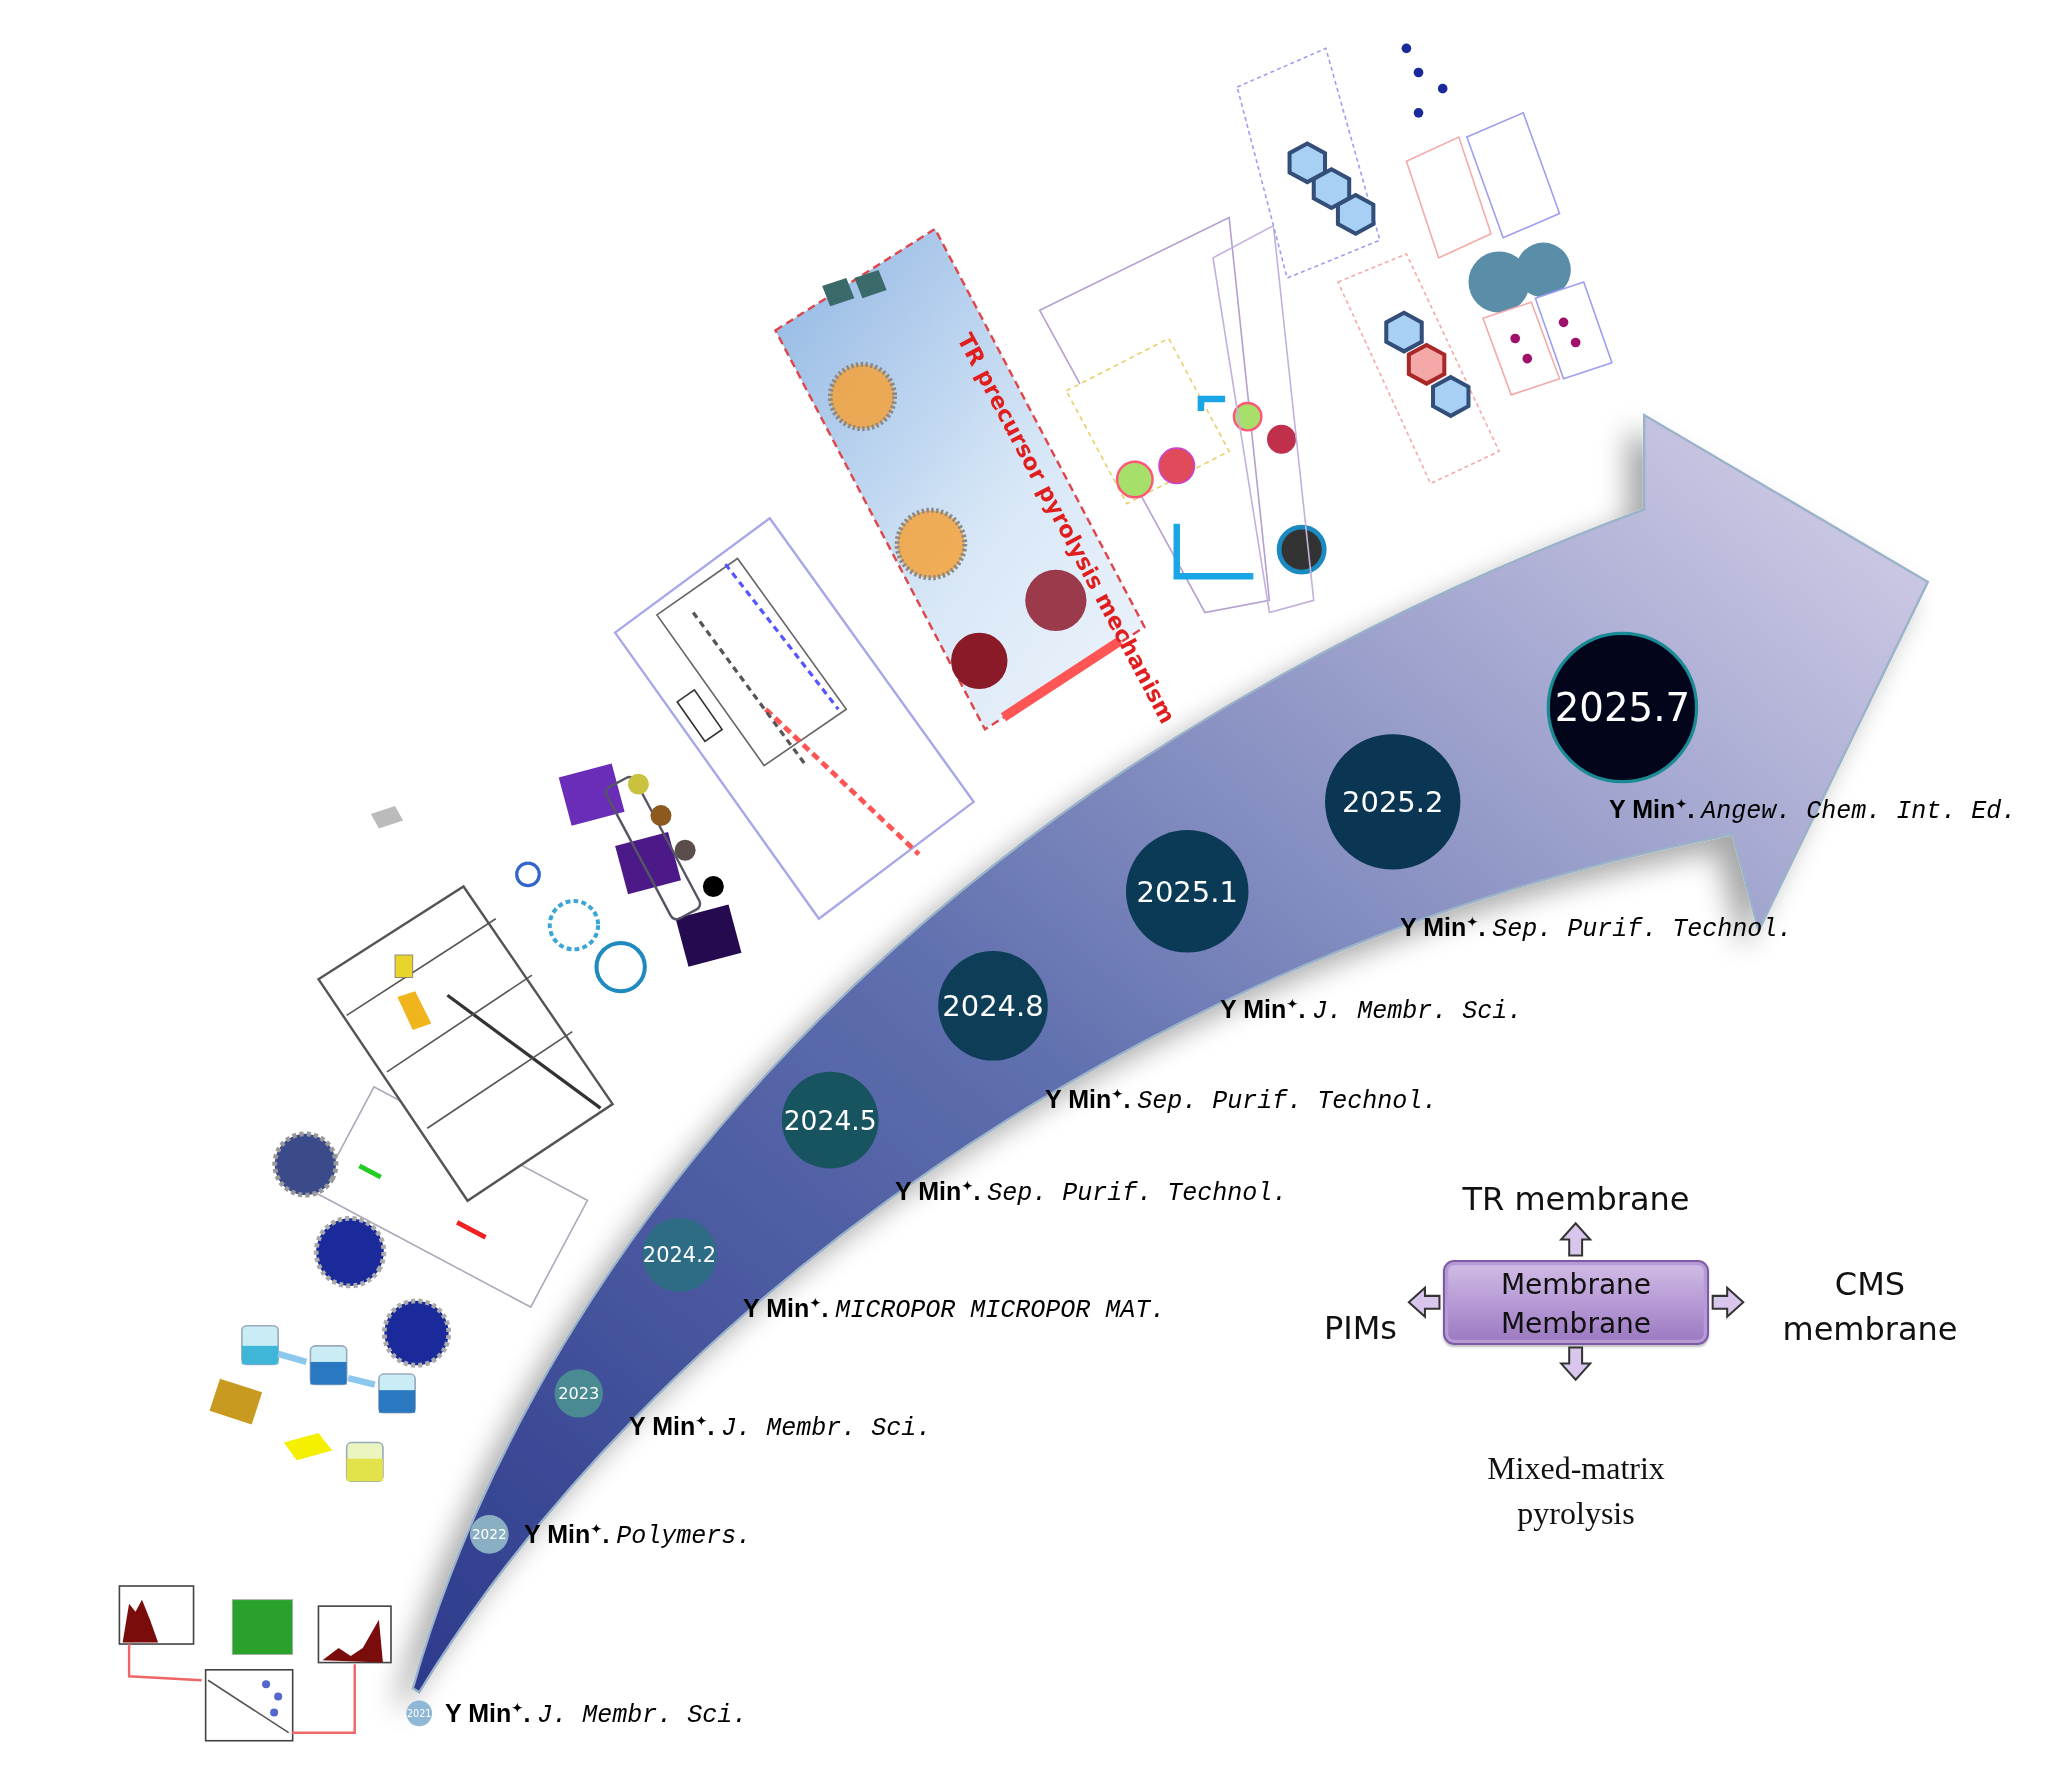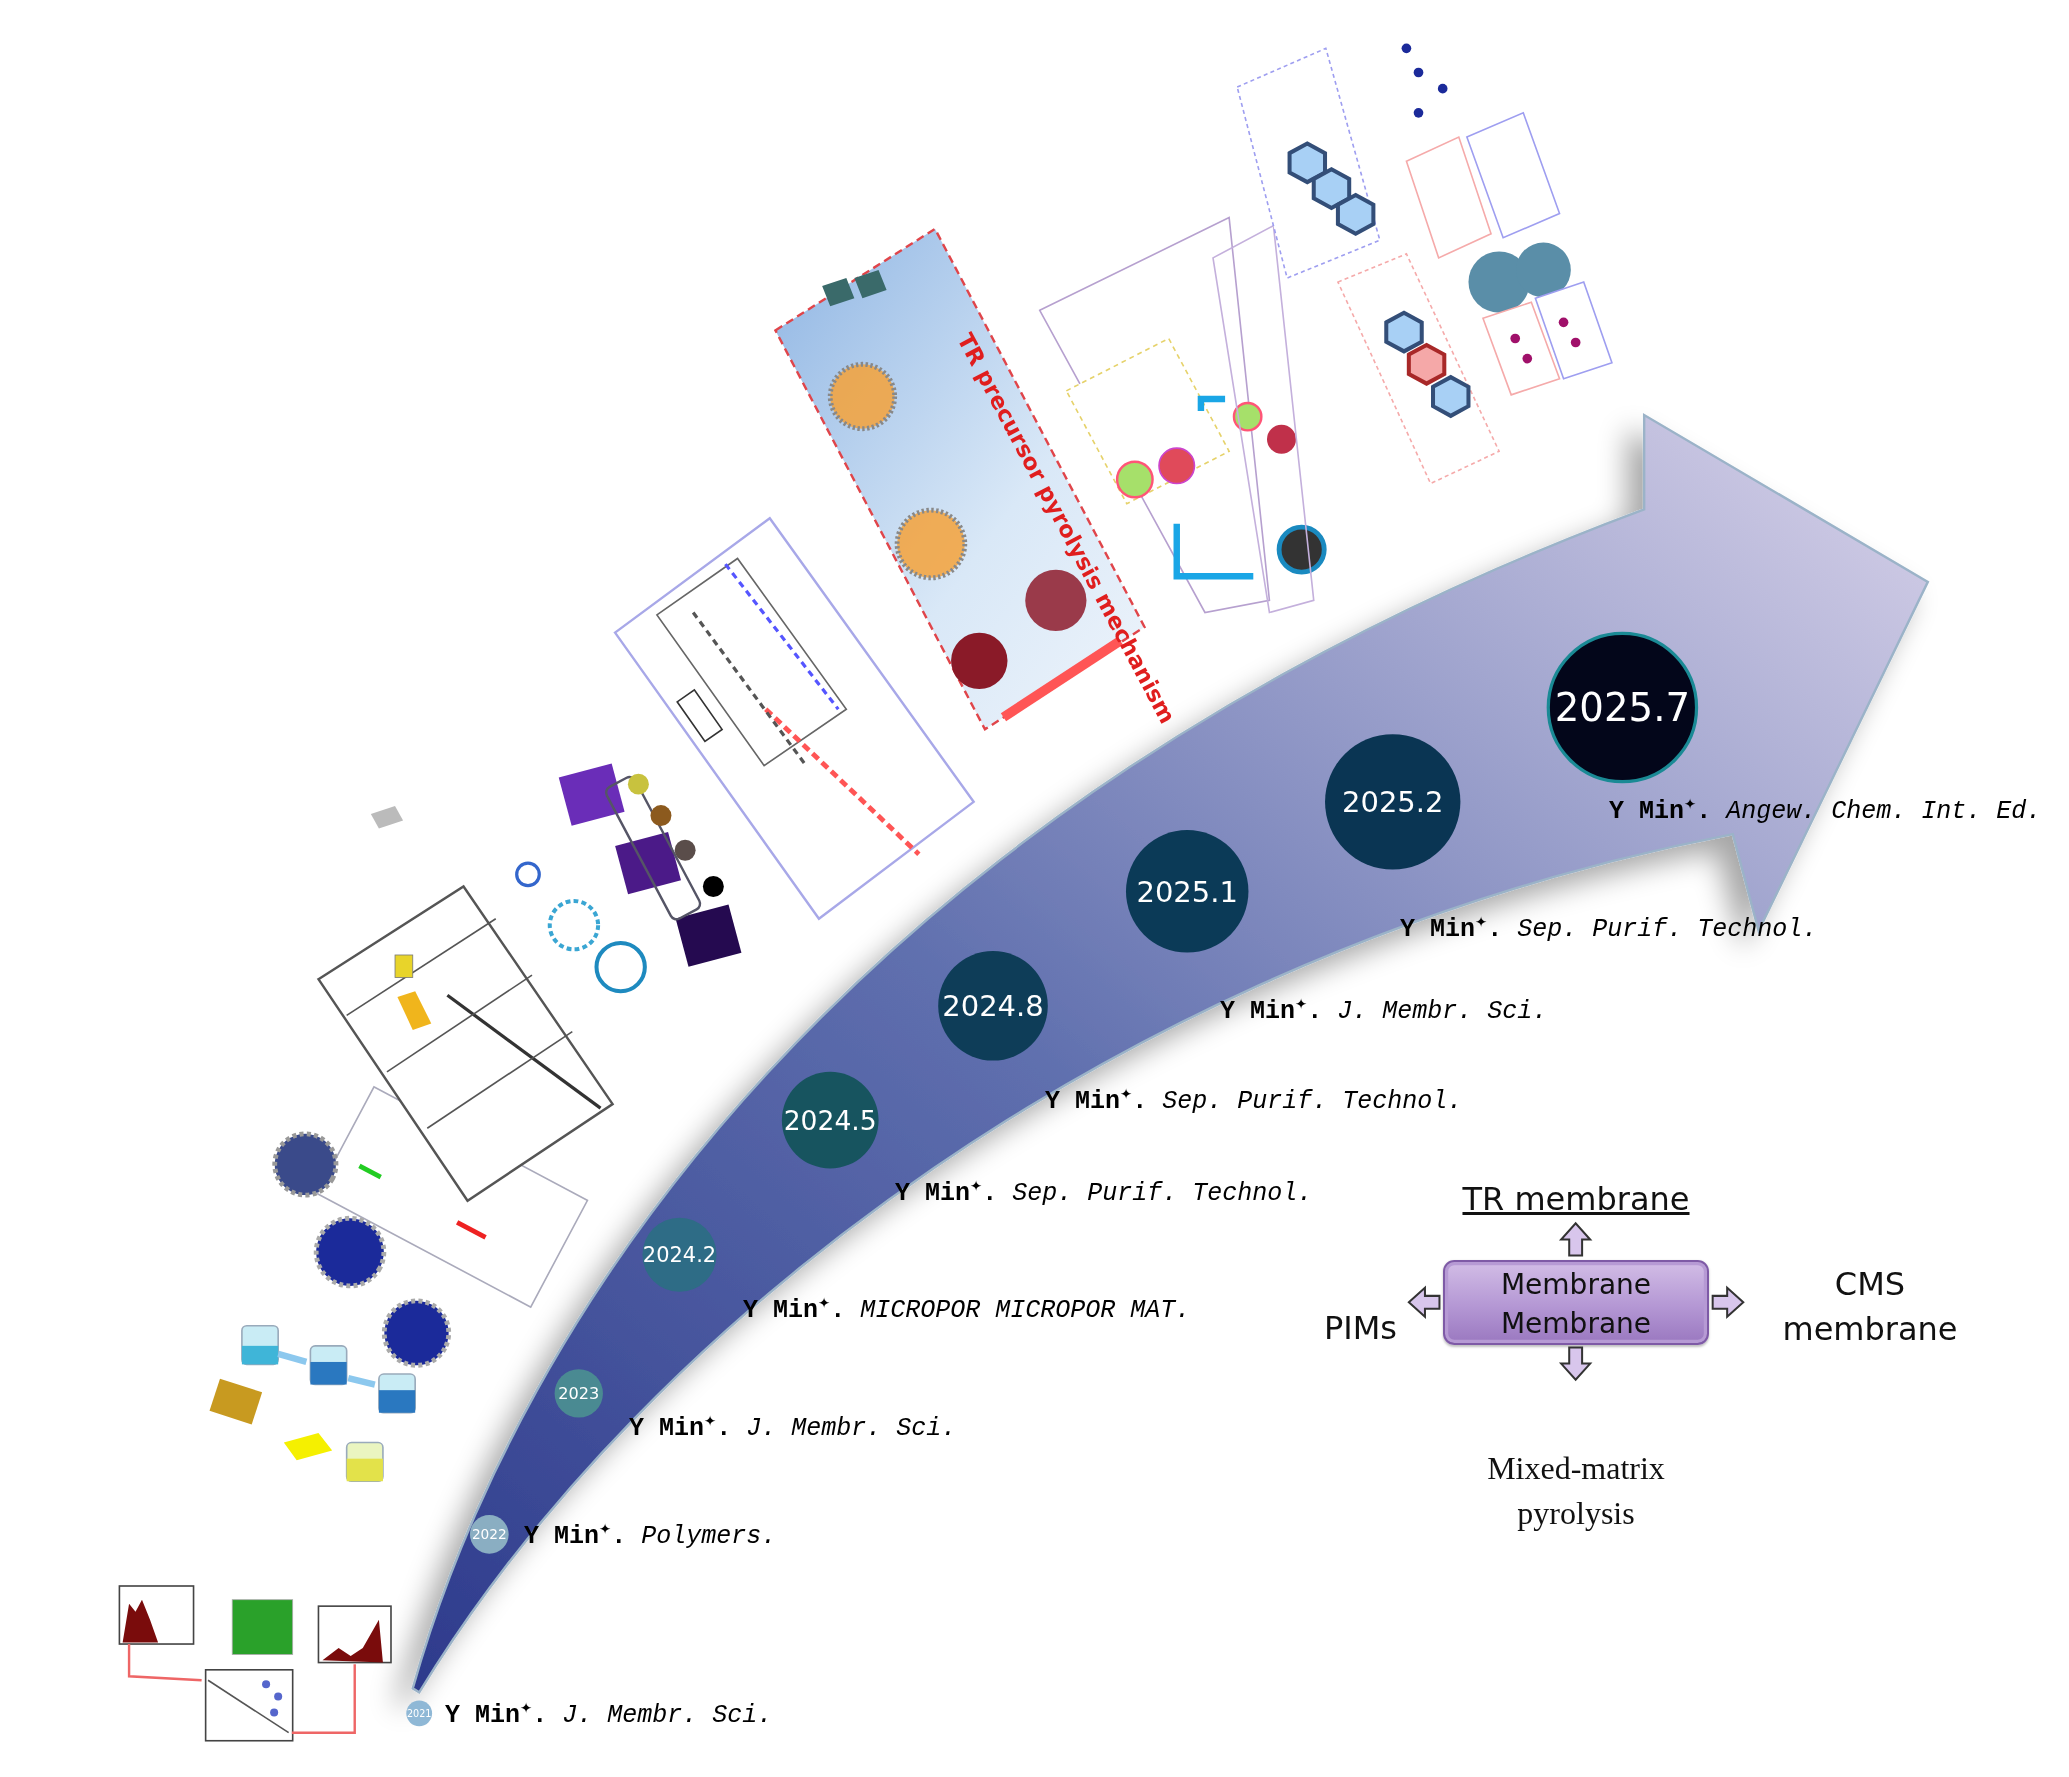--- a/index.html
+++ b/index.html
@@ -1,21 +1,21 @@
 <!DOCTYPE html>
 <html style="font-size:13px"><head>
 <meta charset="utf-8">
 <style>
   html, body { margin: 0; padding: 0; background: #ffffff; }
   body { width: 2069px; height: 1777px; position: relative; overflow: hidden;
          font-family: "DejaVu Sans", sans-serif; }
   #stage { position: absolute; left: 0; top: 0; width: 2069px; height: 1777px; }
   svg text { font-family: "DejaVu Sans", sans-serif; }
   .cite { position: absolute; white-space: nowrap; font-size: 25px; color: #000; }
-  .cite .author { font-weight: bold; font-family: Liberation Mono, monospace; }
+  .cite .author { font-weight: bold; font-family: Liberation Sans, sans-serif; }
   .cite .journal { font-style: italic; font-family: Liberation Mono, monospace; }
   .mm-label { position: absolute; text-align: center; color: #111;
               font-family: "DejaVu Sans", sans-serif; font-size: 32px; line-height: 45px; }
   .mm-box { position: absolute; left: 1443px; top: 1260px; width: 266px; height: 85px;
             border-radius: 11.3px; border: 2.4px solid #7e5aa6;
             background: linear-gradient(#c8b0e0, #9d7bc2);
             box-shadow: inset 0 0 0 3.2px #b69ad4, 0 1.6px 2.4px rgba(0,0,0,0.25);
             text-align: center; font-size: 28px; line-height: 39px; color: #111;
             padding-top: 3.2px; box-sizing: border-box; font-weight: 500; }
 </style>
@@ -214,21 +214,21 @@
       <div class="cite" style="left: 629px; top: 1412px;"><span class="author">Y Min</span><sup style="font-size: 14.5px; font-weight: bold;">✦</sup><span class="author">. </span><span class="journal">J. Membr. Sci.</span></div>
       <div class="cite" style="left: 743px; top: 1294px;"><span class="author">Y Min</span><sup style="font-size: 14.5px; font-weight: bold;">✦</sup><span class="author">. </span><span class="journal">MICROPOR MICROPOR MAT.</span></div>
       <div class="cite" style="left: 895px; top: 1177px;"><span class="author">Y Min</span><sup style="font-size: 14.5px; font-weight: bold;">✦</sup><span class="author">. </span><span class="journal">Sep. Purif. Technol.</span></div>
       <div class="cite" style="left: 1045px; top: 1085px;"><span class="author">Y Min</span><sup style="font-size: 14.5px; font-weight: bold;">✦</sup><span class="author">. </span><span class="journal">Sep. Purif. Technol.</span></div>
       <div class="cite" style="left: 1220px; top: 995px;"><span class="author">Y Min</span><sup style="font-size: 14.5px; font-weight: bold;">✦</sup><span class="author">. </span><span class="journal">J. Membr. Sci.</span></div>
       <div class="cite" style="left: 1400px; top: 913px;"><span class="author">Y Min</span><sup style="font-size: 14.5px; font-weight: bold;">✦</sup><span class="author">. </span><span class="journal">Sep. Purif. Technol.</span></div>
       <div class="cite" style="left: 1609px; top: 795px;"><span class="author">Y Min</span><sup style="font-size: 14.5px; font-weight: bold;">✦</sup><span class="author">. </span><span class="journal">Angew. Chem. Int. Ed.</span></div>
     </div>
 
   <div>
-    <div class="mm-label" style="left:1443px;top:1177px;width:266px;text-decoration:underline;">TR membrane</div>
+    <div class="mm-label" style="left:1443px;top:1177px;width:266px;">TR membrane</div>
     <div class="mm-label" style="left:1312px;top:1282px;width:97px;margin-top:24px;">PIMs</div>
     <div class="mm-label" style="left:1757px;top:1262px;width:226px;">
       <div>CMS</div>
       <div>membrane</div>
     </div>
     <div class="mm-label" style="left:1427px;top:1446px;width:298px;font-family:Liberation Serif, serif;">
       <div>Mixed-matrix</div>
       <div>pyrolysis</div>
     </div>
     <div class="mm-box" style="background: linear-gradient(rgb(210, 189, 230), rgb(180, 151, 212) 55%, rgb(154, 120, 192));">

